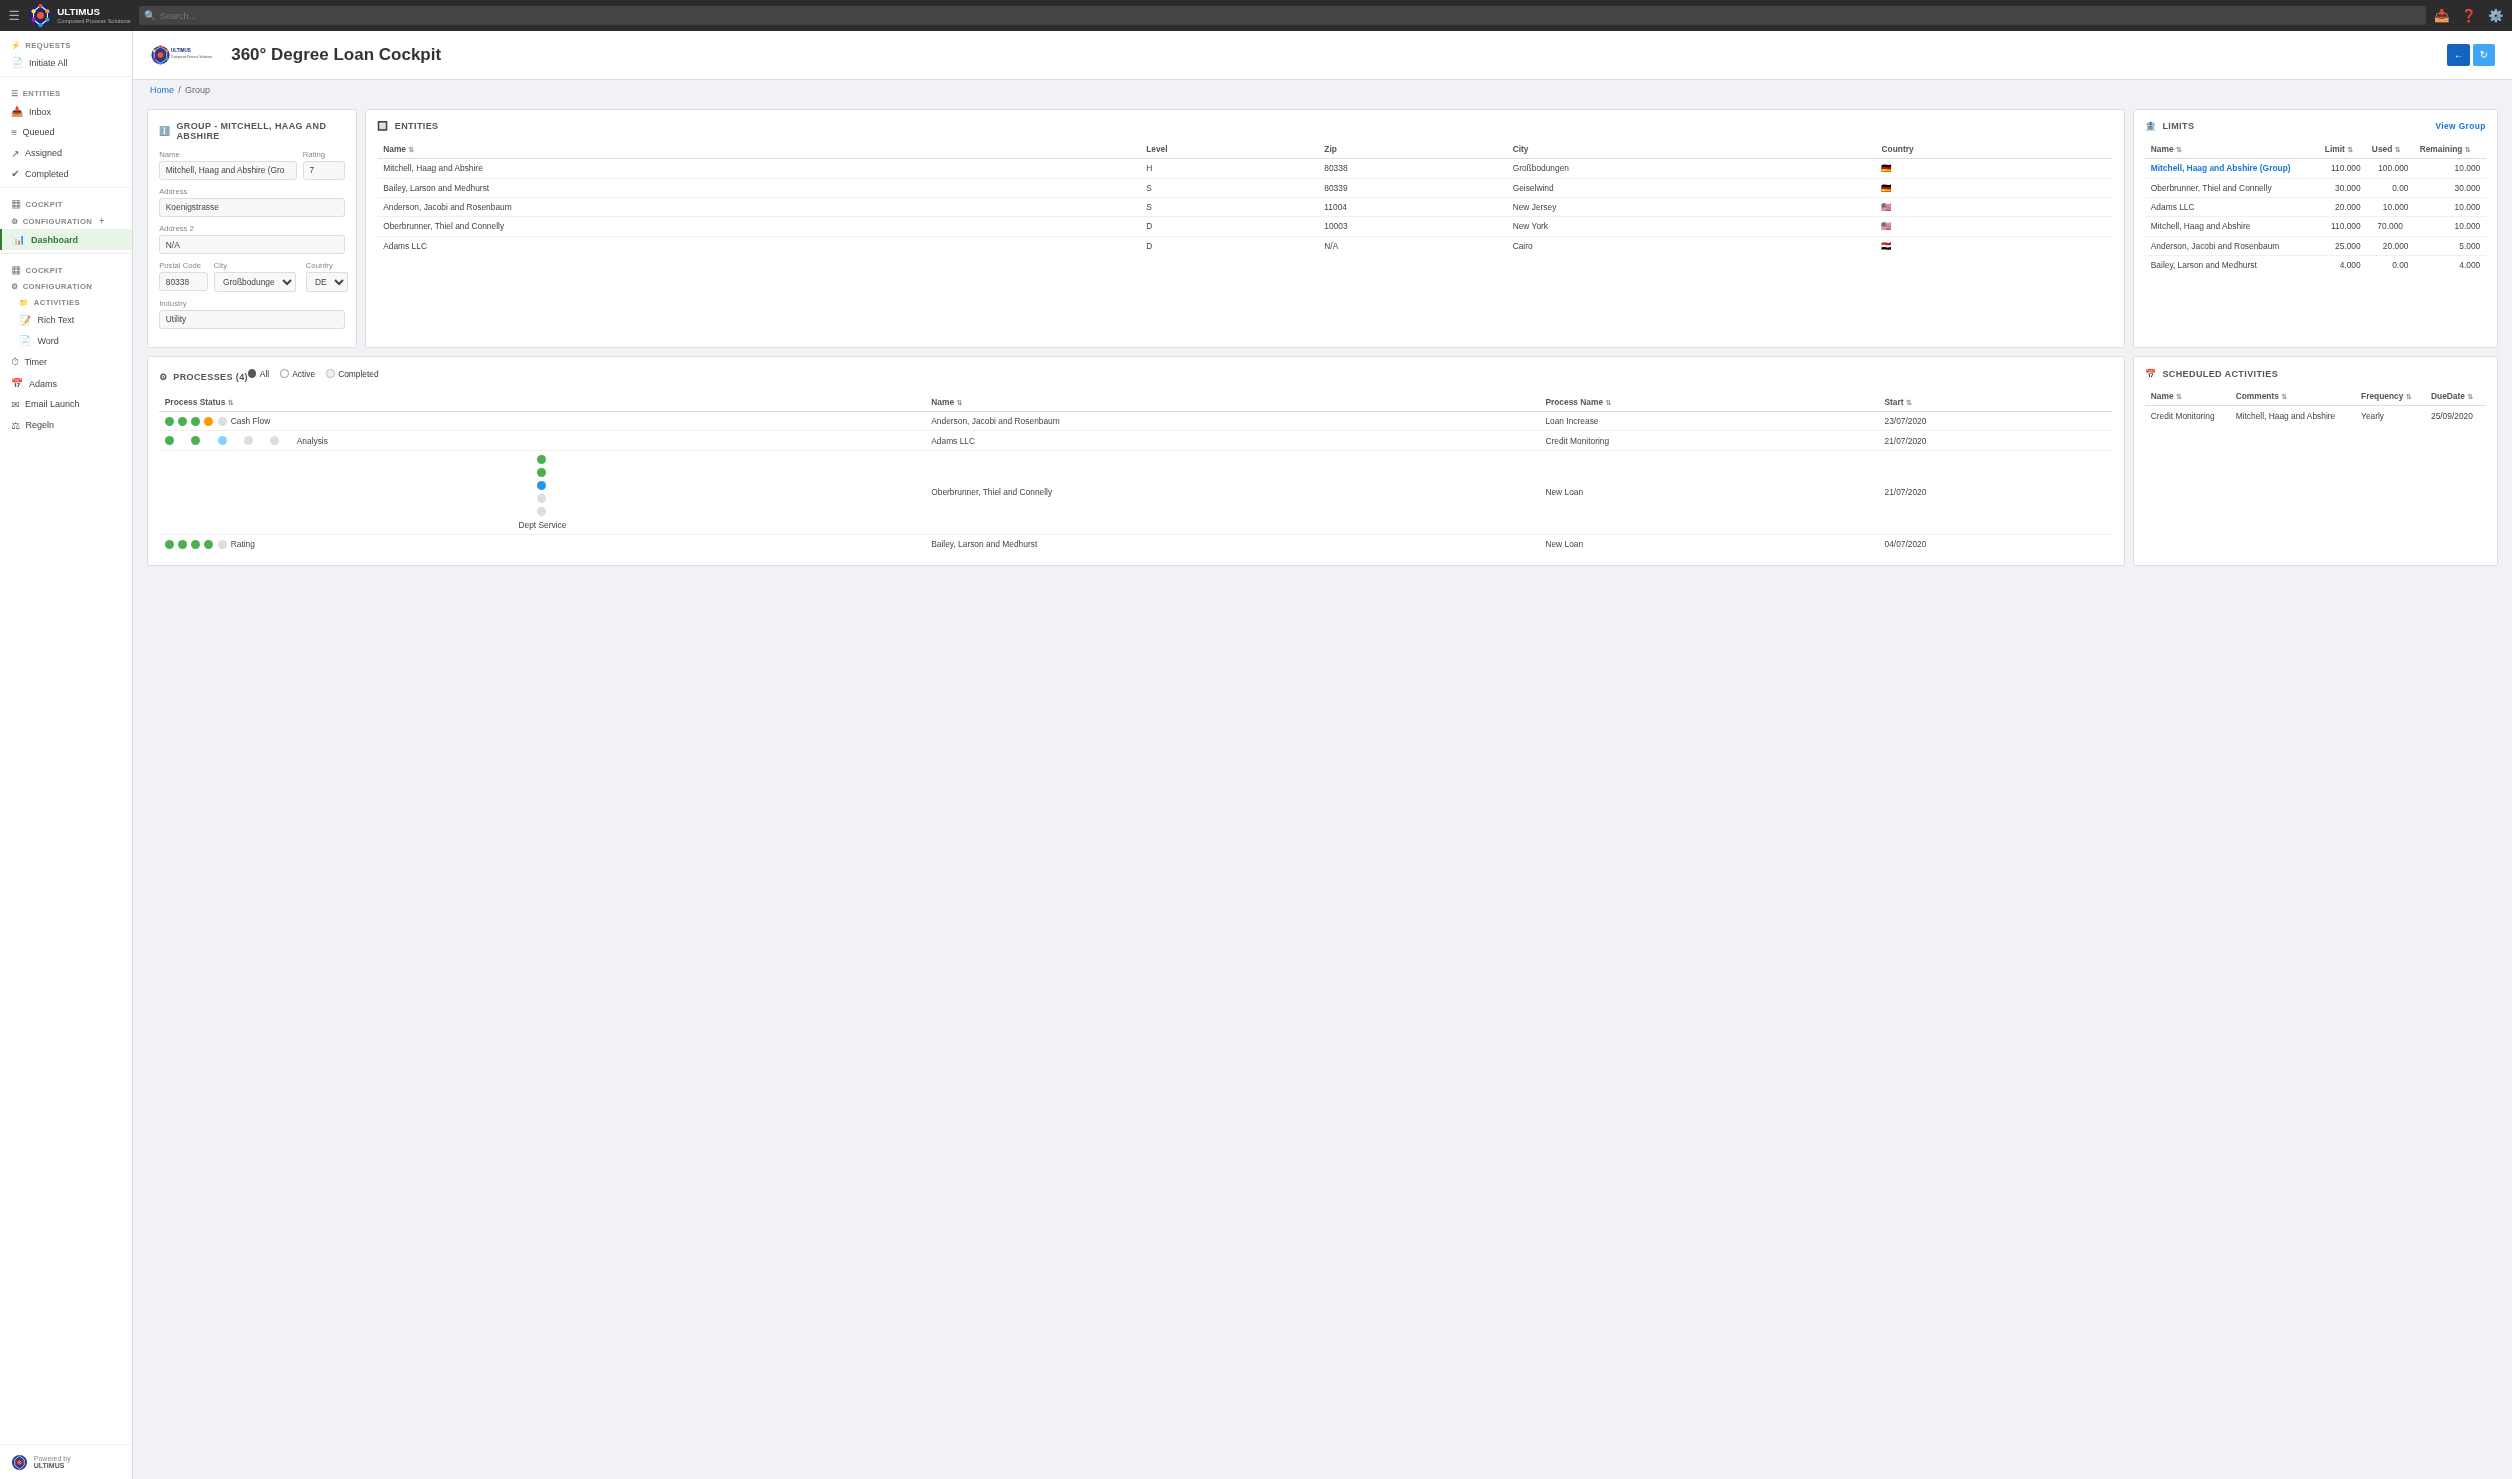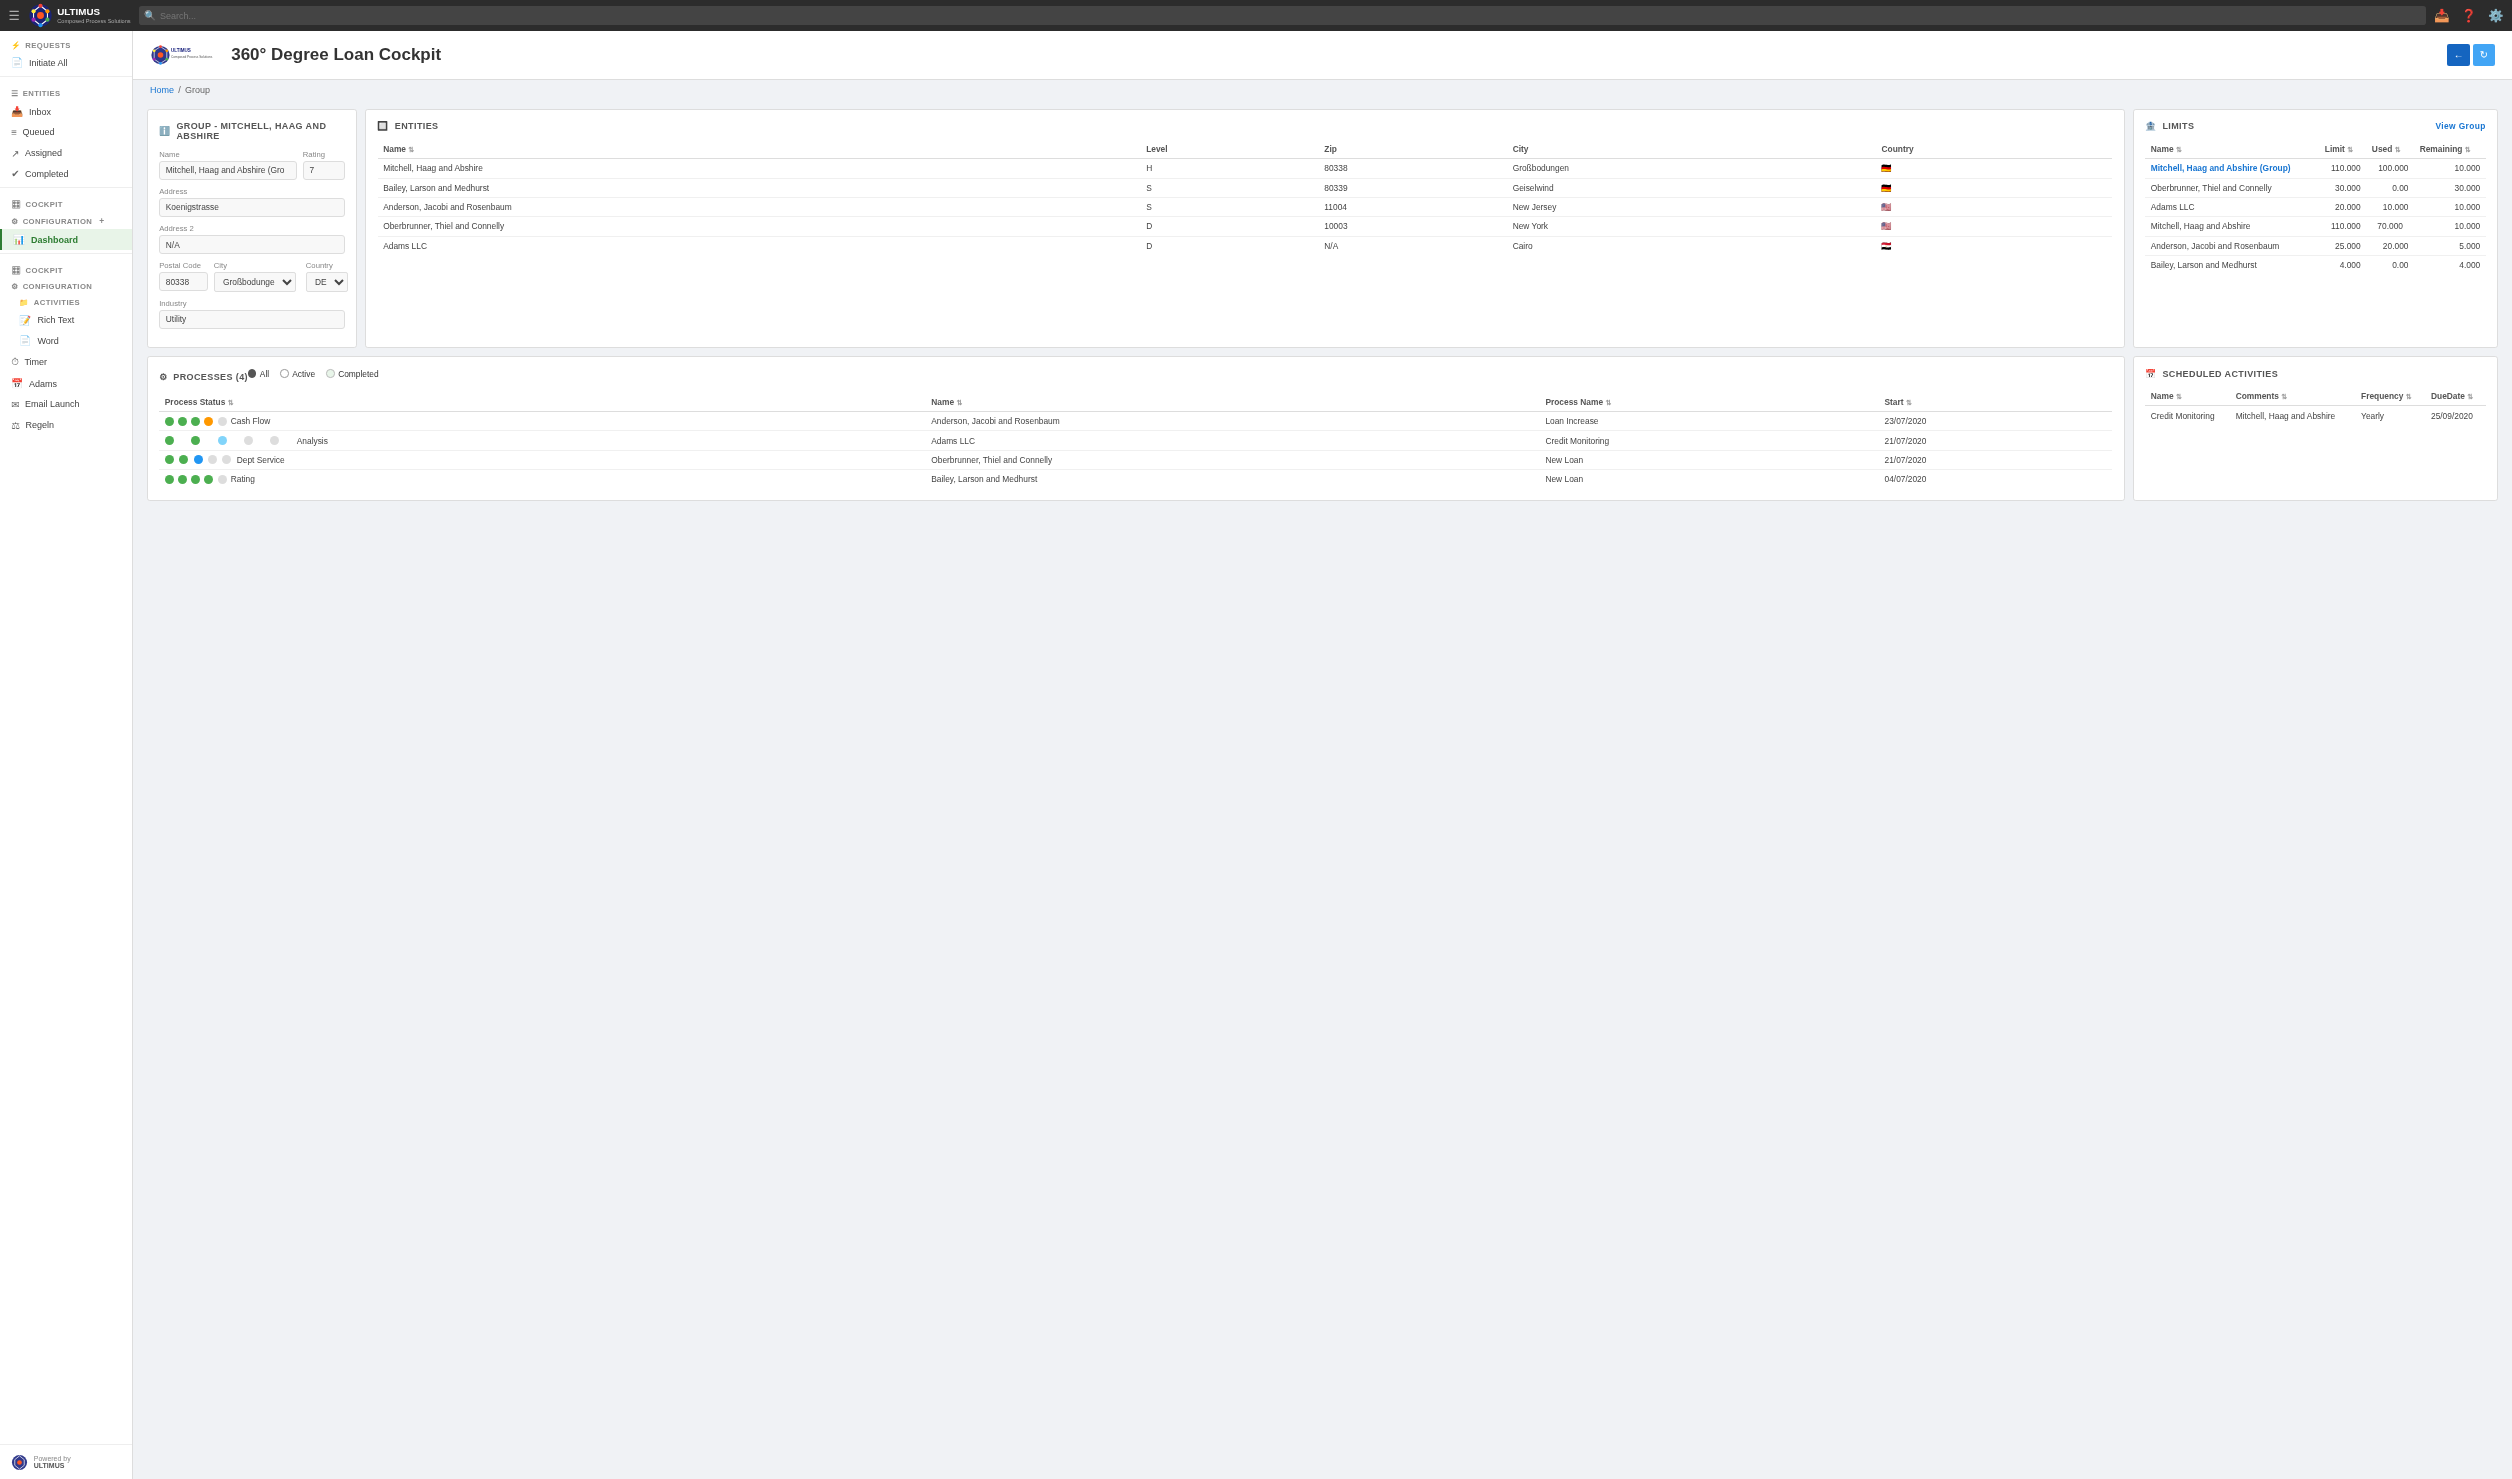--- a/index.html
+++ b/index.html
@@ -478,21 +478,21 @@
                       <span style="display:inline-block;width:9px;height:9px;border-radius:50%;background:#ddd;margin-right:1.4px;"></span>
                       <span>Analysis</span>
                     </div>
                   </td>
     <td>Adams LLC</td>
     <td>Credit Monitoring</td>
     <td>21/07/2020</td>
   </tr>
                 <tr>
     <td>
-                    <div style="display:flex;align-items:center;gap:4px;">
+                    <div style="display:flex;align-items:center;gap:4px;flex-direction:column;">
                       <span style="display:inline-block;width:9px;height:9px;border-radius:50%;background:#4caf50;margin-right:1.4px;"></span>
                       <span style="display:inline-block;width:9px;height:9px;border-radius:50%;background:#4caf50;margin-right:1.4px;"></span>
                       <span style="display:inline-block;width:9px;height:9px;border-radius:50%;background:#2196f3;margin-right:1.4px;"></span>
                       <span style="display:inline-block;width:9px;height:9px;border-radius:50%;background:#ddd;margin-right:1.4px;"></span>
                       <span style="display:inline-block;width:9px;height:9px;border-radius:50%;background:#ddd;margin-right:1.4px;"></span>
                       <span>Dept Service</span>
                     </div>
                   </td>
     <td>Oberbrunner, Thiel and Connelly</td>
     <td>New Loan</td>

